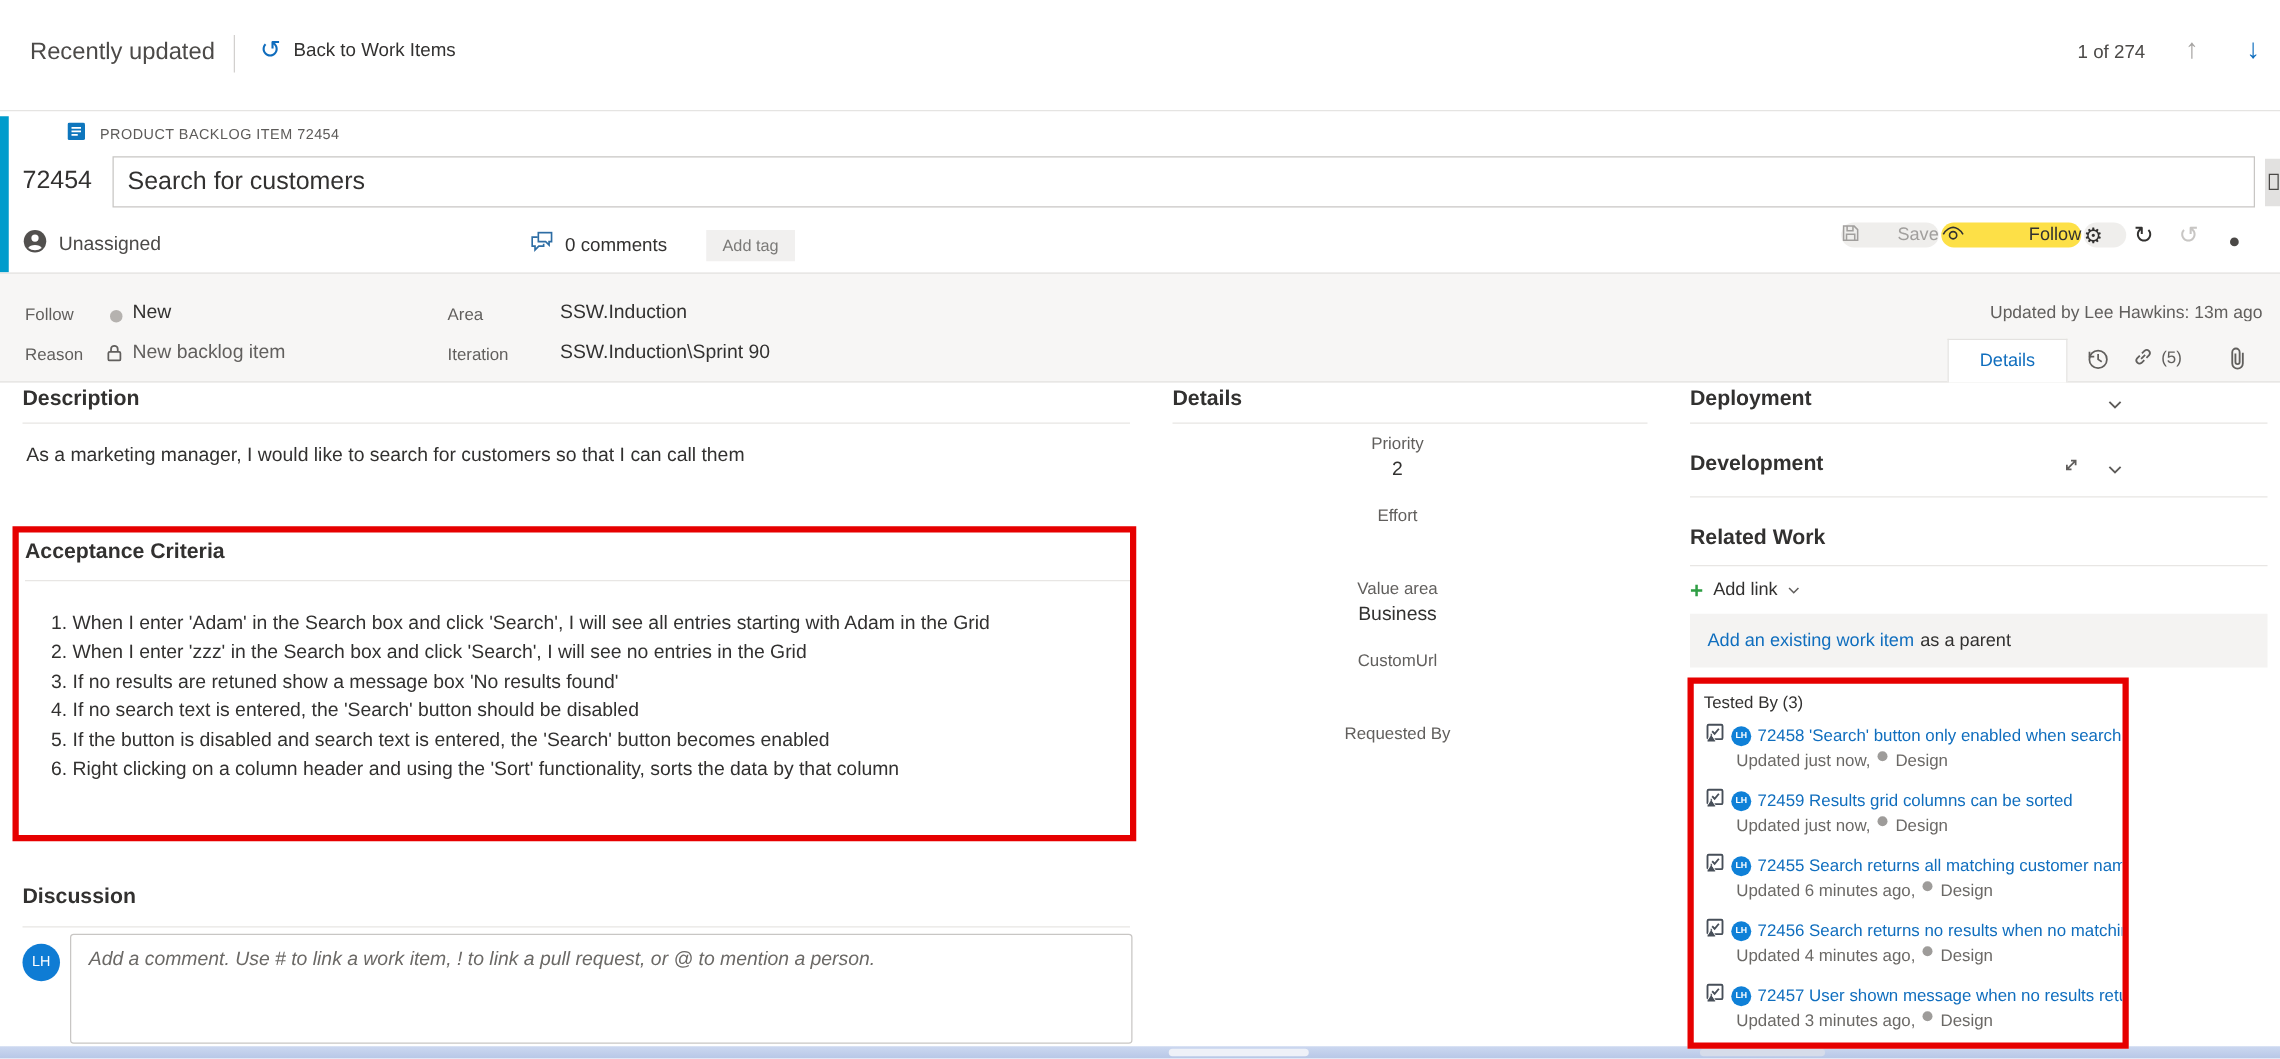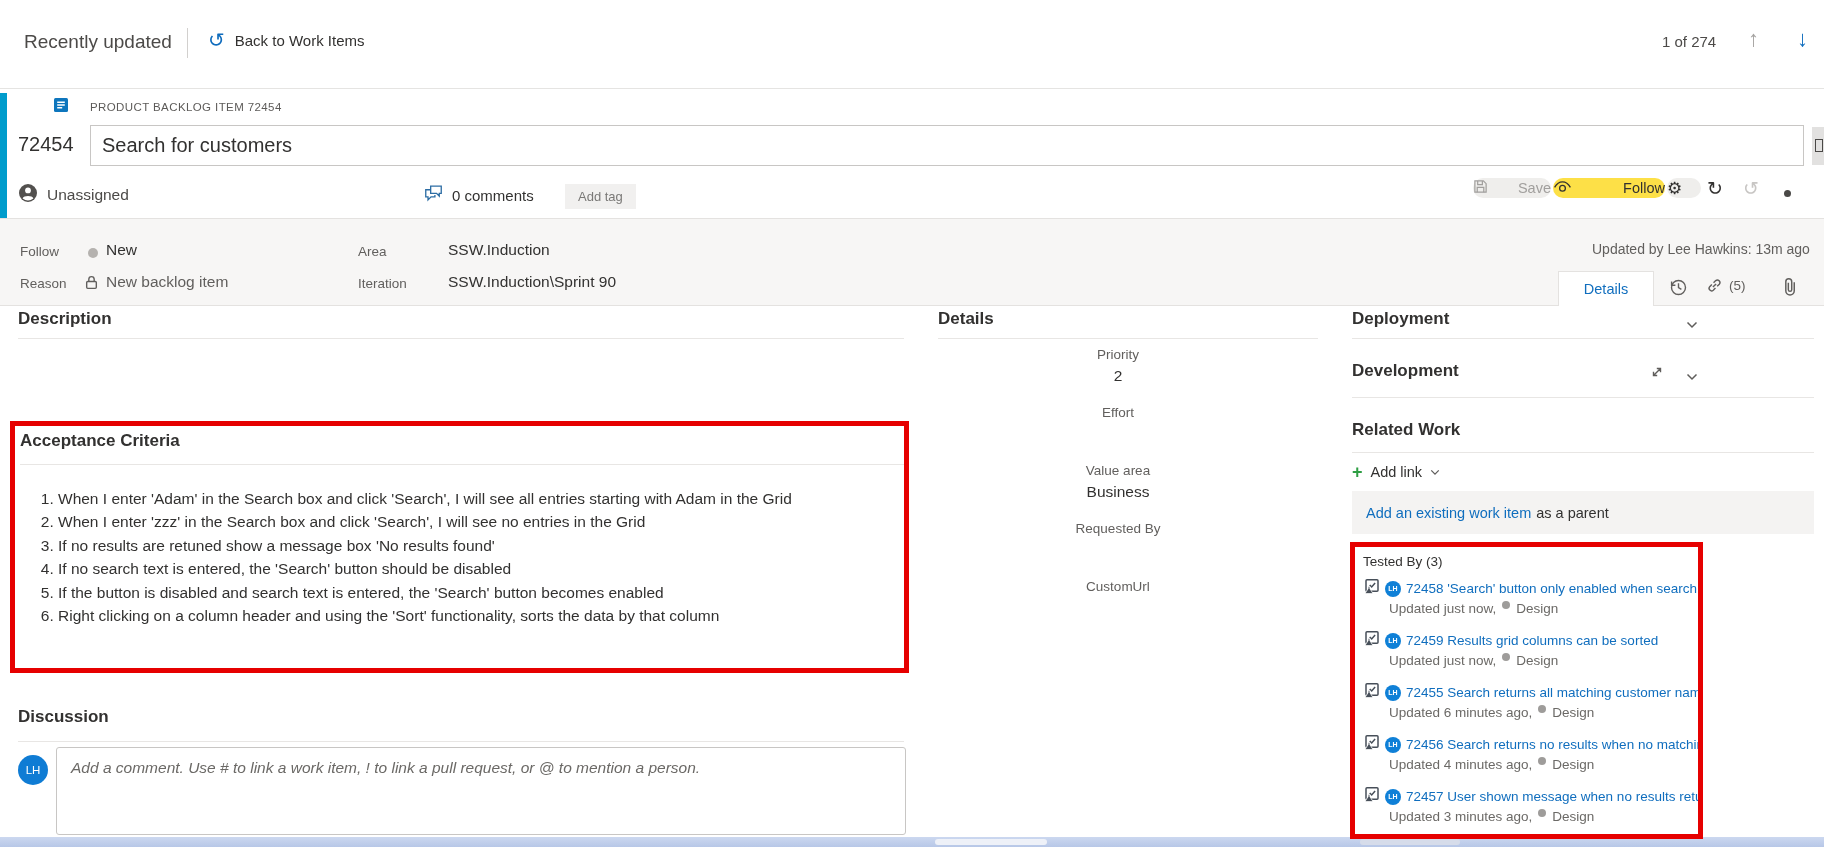--- a/index.html
+++ b/index.html
@@ -12,21 +12,21 @@
   .topbar-divider { position:absolute; left:187px; top:28px; width:1px; height:30px; background:#d2d0ce; }
   .back-btn { position:absolute; left:208px; top:30px; display:flex; align-items:center; gap:10px; cursor:pointer; }
   .back-icon { color:#0f6cbd; font-size:20px; line-height:20px; }
   .back-label { font-size:15px; color:#323130; }
   .pager { position:absolute; left:1662px; top:33px; font-size:15px; color:#4c4a48; }
   .nav-up { position:absolute; left:1748px; top:26px; font-size:22px; color:#a6a4a2; }
   .nav-down { position:absolute; left:1797px; top:26px; font-size:22px; color:#106ebe; cursor:pointer; }
 
   
   .accent-bar { position:absolute; left:0; top:93px; width:7px; height:125px; background:#009ccc; }
-  .type-row { position:absolute; left:54px; top:98px; display:flex; align-items:center; gap:22px; }
+  .type-row { position:absolute; left:54px; top:98px; display:flex; align-items:center; gap:12px; }
   .type-label { font-size:11.5px; color:#5d5b59; letter-spacing:.4px; }
   .wi-id { position:absolute; left:18px; top:133px; font-size:20px; color:#323130; }
   .title-input { position:absolute; left:90px; top:125px; width:1714px; height:41px; border:1px solid #c8c6c4; background:#fff; font-family:"Liberation Sans",sans-serif; font-size:20px; color:#323130; padding:0 11px; }
   .edge-btn { position:absolute; left:1812px; top:127px; width:12px; height:38px; background:#e2e1e0; }
   .edge-btn span { position:absolute; left:3px; top:12px; width:8px; height:13px; border:1.5px solid #4a4846; }
 
   .assigned-row { position:absolute; left:18px; top:183px; display:flex; align-items:center; gap:9px; cursor:pointer; }
   .assigned-label { font-size:15.5px; color:#4c4a48; }
   .comment-group { position:absolute; left:424px; top:185px; display:flex; align-items:center; gap:9px; }
   .comment-count { font-size:15px; color:#323130; }
@@ -220,20 +220,21 @@
     <span>(5)</span>
   </div>
   <div class="tab-ico tab-attach">
     <svg width="15" height="19" viewBox="0 0 14 18" fill="none" stroke="#615f5d" stroke-width="1.4">
         <path d="M11.5 5v8a4 4 0 0 1-8 0V4.5a2.8 2.8 0 0 1 5.6 0V12a1.6 1.6 0 0 1-3.2 0V5.5"></path>
       </svg>
   </div>
 
   <div class="sec-h desc-h">Description</div>
   <div class="sep desc-sep"></div>
+  <div class="desc-text">As a marketing manager, I would like to search for customers so that I can call them</div>
 
   <div class="redbox1"></div>
   <div class="sec-h ac-h">Acceptance Criteria</div>
   <div class="sep ac-sep"></div>
   <ol class="ac-list">
 
   <li>When I enter 'Adam' in the Search box and click 'Search', I will see all entries starting with Adam in the Grid</li>
       <li>When I enter 'zzz' in the Search box and click 'Search', I will see no entries in the Grid</li>
       <li>If no results are retuned show a message box 'No results found'</li>
       <li>If no search text is entered, the 'Search' button should be disabled</li>
@@ -262,26 +263,26 @@
         <div class="f-value"></div>
       </div>
 
 
       <div class="field">
         <div class="f-label">Value area</div>
         <div class="f-value">Business</div>
       </div>
 
       <div class="field">
+        <div class="f-label">CustomUrl</div>
+        <div class="f-value"></div>
+      </div>
+
+      <div class="field">
         <div class="f-label">Requested By</div>
-        <div class="f-value"></div>
-      </div>
-
-      <div class="field">
-        <div class="f-label">CustomUrl</div>
         <div class="f-value"></div>
       </div>
     </div>
 
   <div class="sec-h dep-h">Deployment</div>
   <div class="chev dep-chev">
     <svg width="12" height="8" viewBox="0 0 12 8" fill="none" stroke="#5f5d5b" stroke-width="1.5">
         <path d="M1.5 1.5L6 6l4.5-4.5"></path>
       </svg>
   </div>

